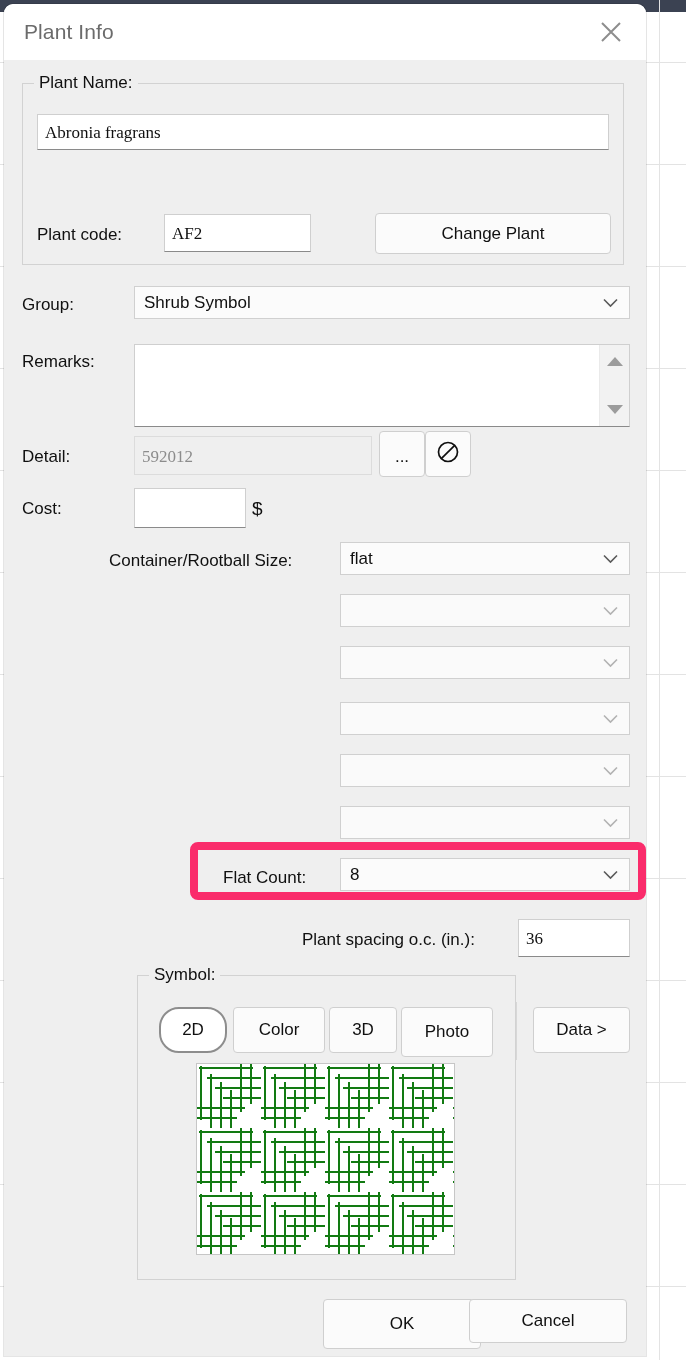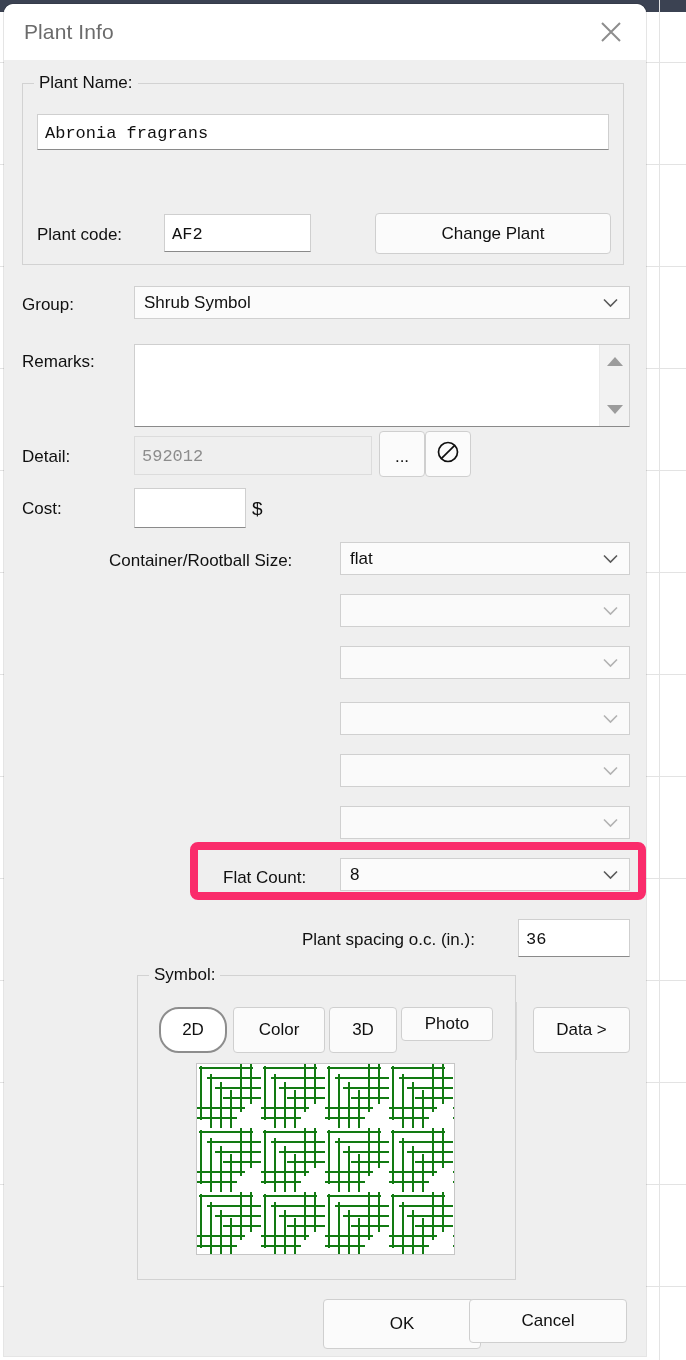--- a/index.html
+++ b/index.html
@@ -87,21 +87,21 @@
   
   .tinput {
     position: absolute;
     background: #ffffff;
     border: 1px solid #cfcfcf;
     border-bottom: 1px solid #8a8a8a;
     font-size: 17px;
     color: #101010;
     padding: 2px 6px 0 7px;
     display: flex; align-items: center;
-    font-family: Liberation Mono, monospace;
+    font-family: Liberation Serif, serif;
   }
   .tinput.readonlyish {
     background: #efefef;
     border: 1px solid #dcdcdc;
     color: #8c8c8c;
   }
 
   
   .btn {
     position: absolute;
@@ -352,21 +352,21 @@
 
     <div class="tinput" style="left:514px; top:859px; width:112px; height:38px;">36</div>
 
     <div class="groupbox" style="left:133px; top:915px; width:379px; height:305px;">
       <span class="gb-label">Symbol:</span>
     </div>
 
     <div class="btn selected" style="left:155px; top:947px; width:68px; height:46px;border-radius:20px;">2D</div>
     <div class="btn" style="left:229px; top:947px; width:92px; height:46px;">Color</div>
     <div class="btn" style="left:325px; top:947px; width:68px; height:46px;">3D</div>
-    <div class="btn" style="left:397px; top:947px; width:92px; height:34px;">Photo</div>
+    <div class="btn" style="left:397px; top:947px; width:92px; height:50px;">Photo</div>
 
     <div class="divider-v" style="left:512px; top:942px; height:58px;"></div>
 
     <div class="btn" style="left:529px; top:947px; width:97px; height:46px;">Data &gt;</div>
 
     <div id="symbol-preview" style="left:192px; top:1003px; width:259px; height:192px;">
       <svg width="257" height="190" viewBox="0 0 257 190" aria-hidden="true">
         <defs>
 
           <pattern id="parq" width="64" height="64" patternUnits="userSpaceOnUse">

